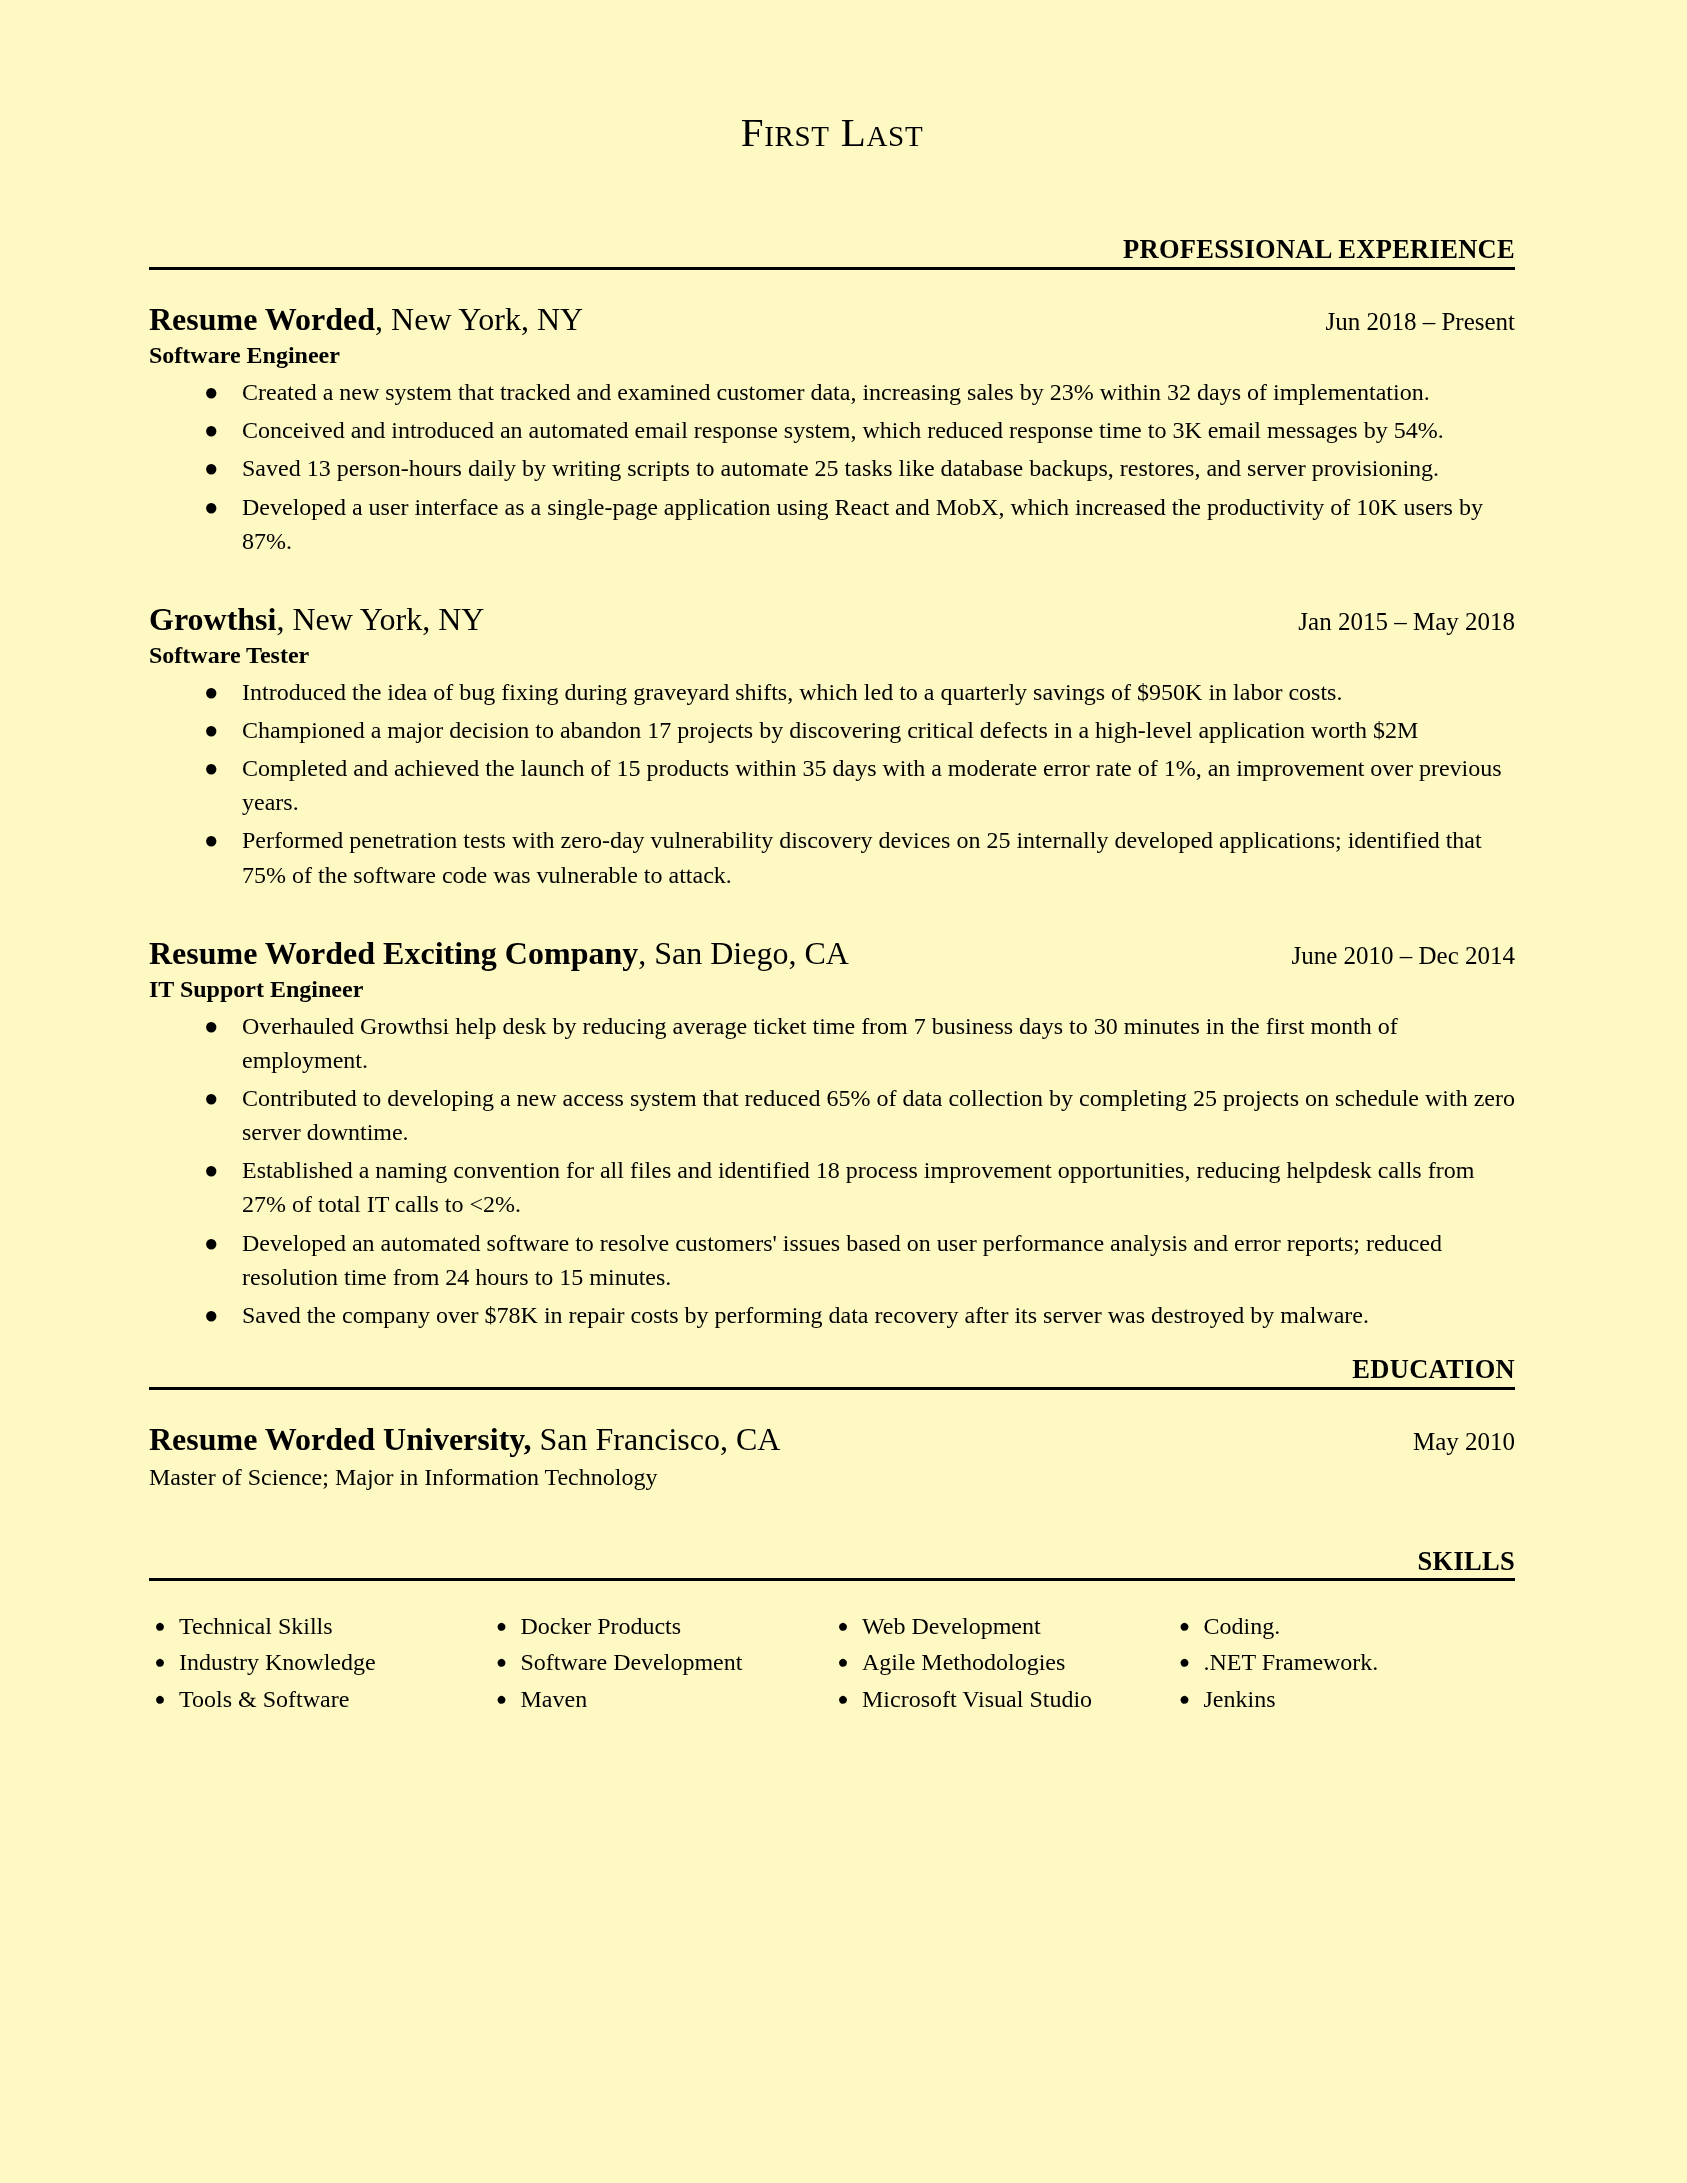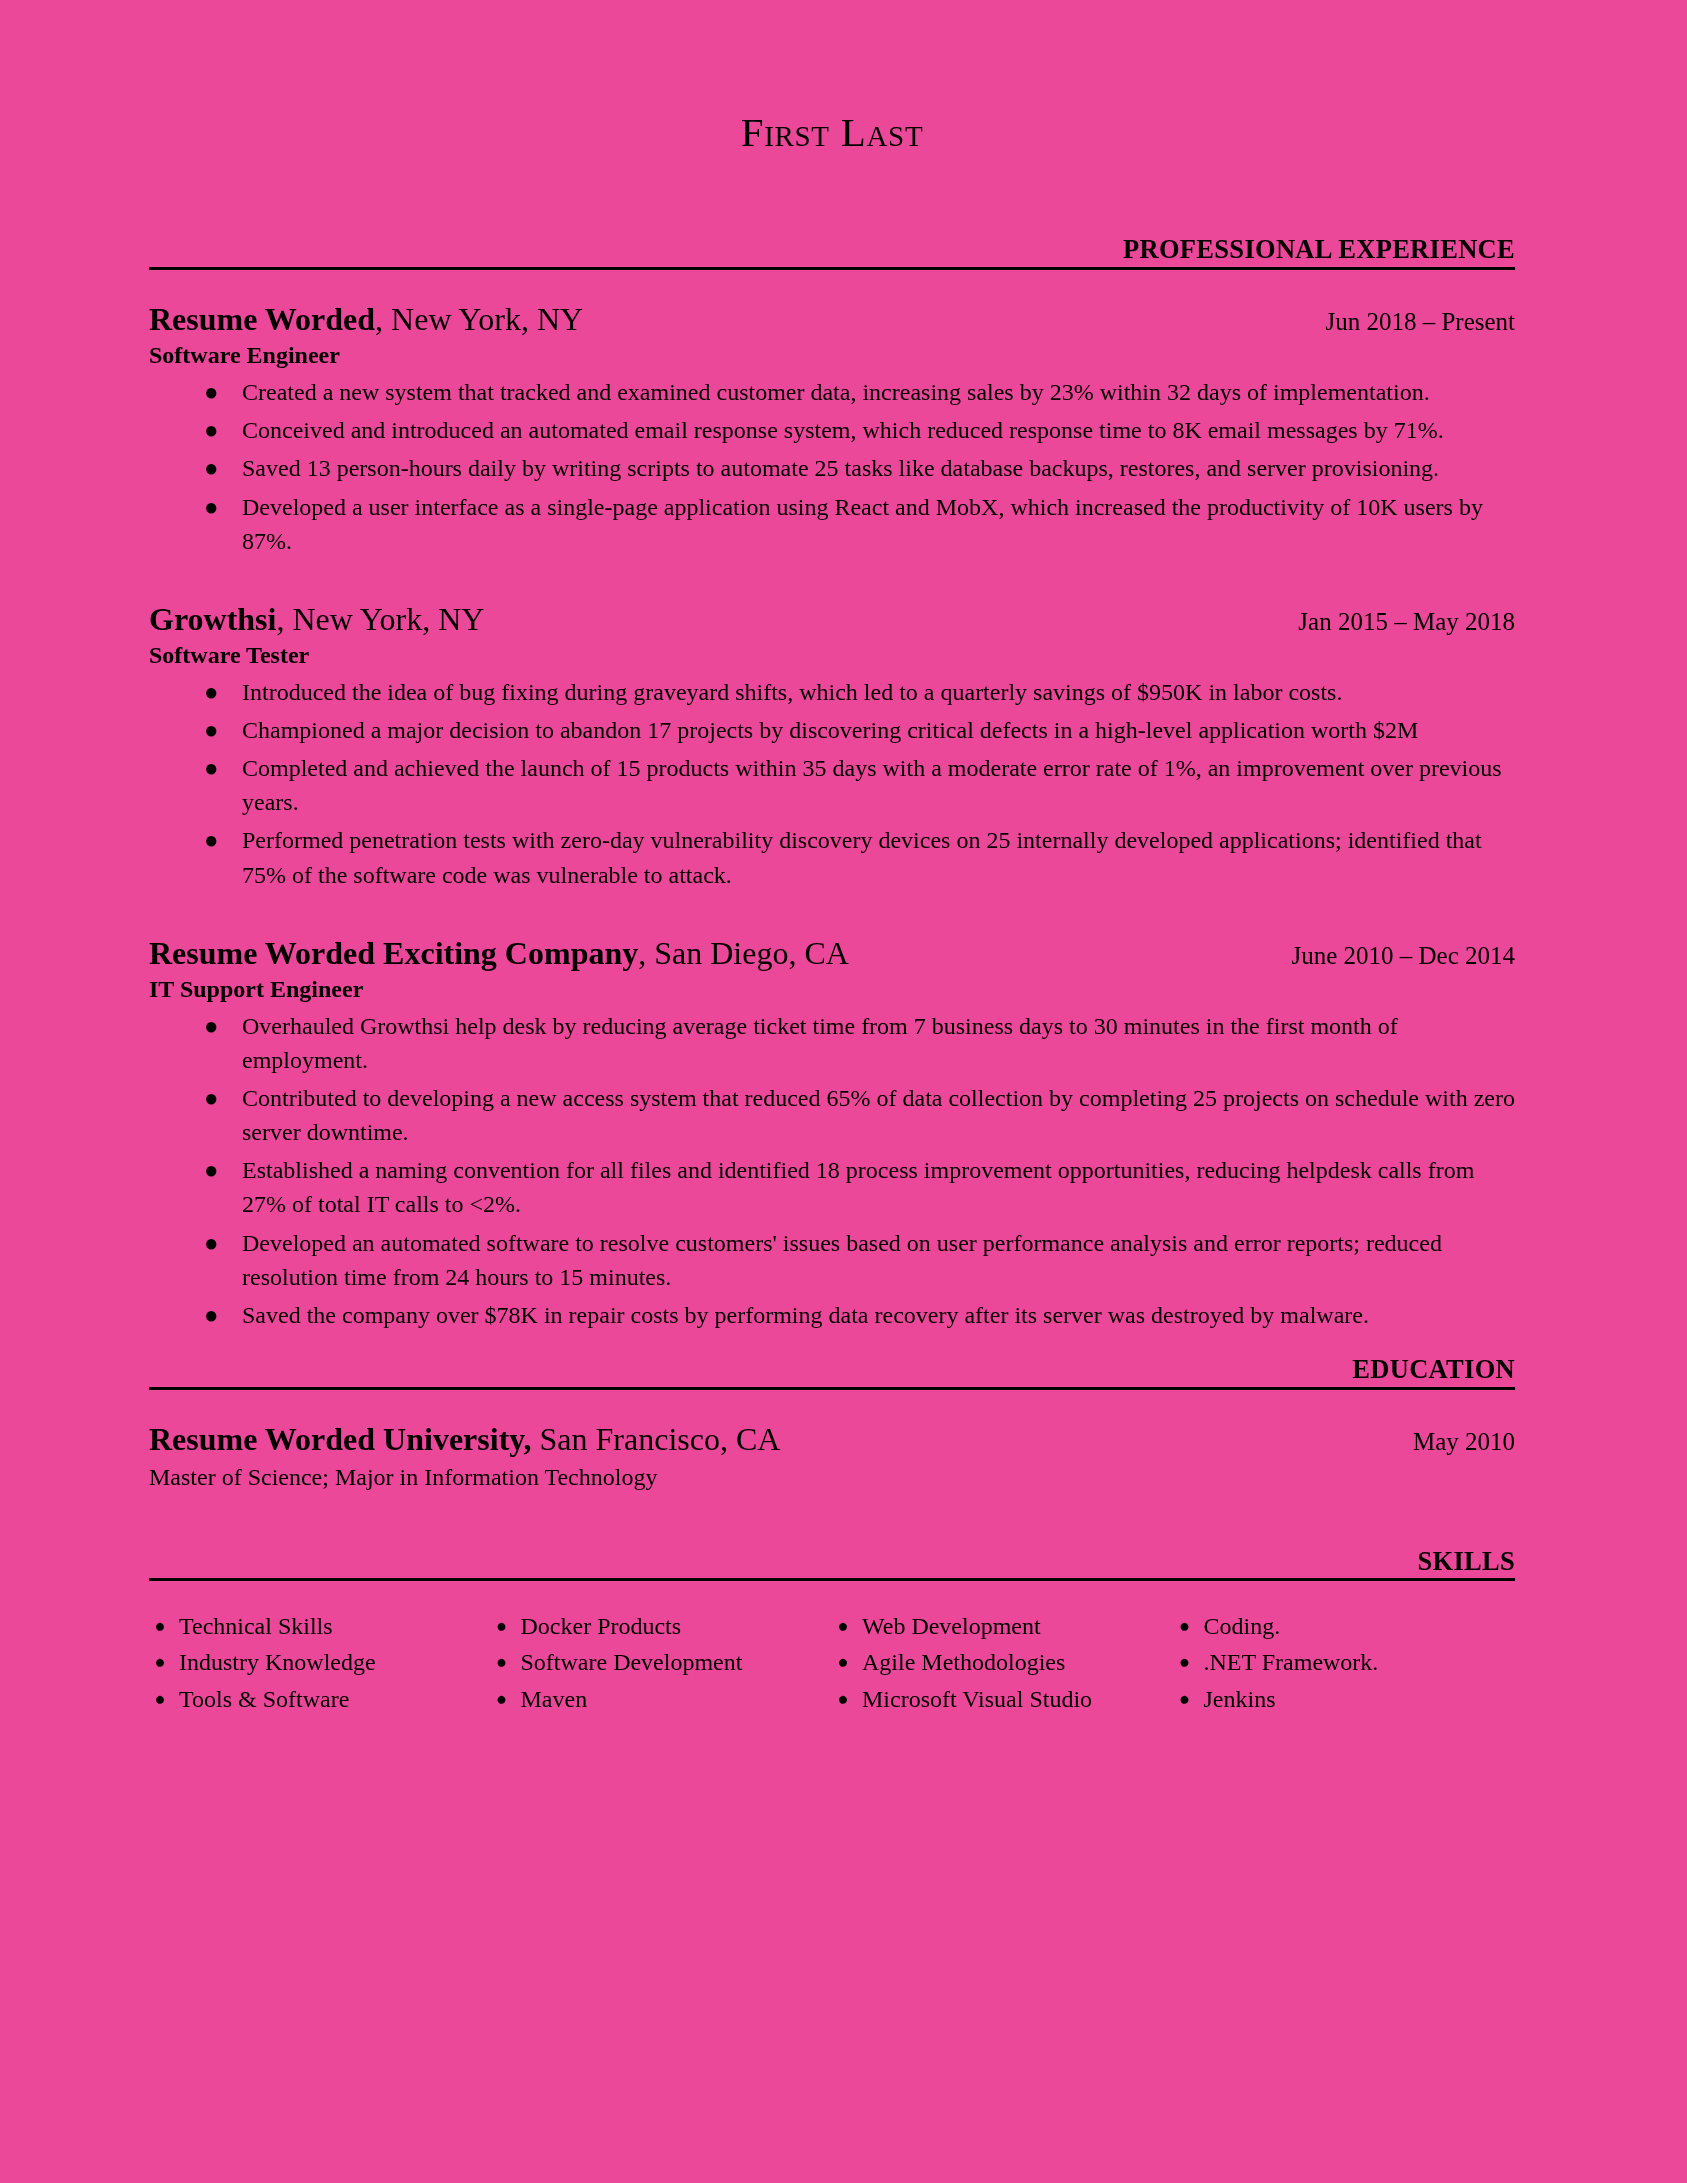--- a/index.html
+++ b/index.html
@@ -8,21 +8,21 @@
     padding: 0;
     background: #ffffff;
   }
   body {
     font-family: "Liberation Serif", "DejaVu Serif", serif;
     color: #000000;
   }
   .page {
     width: 1687px;
     height: 2183px;
-    background: #ec4899;
+    background: #fef9c3;
     position: relative;
     box-sizing: border-box;
     padding: 0;
     overflow: hidden;
   }
   .content {
     position: absolute;
     left: 149px;
     top: 0;
     width: 1366px;
@@ -170,21 +170,21 @@
       </div>
 
       <div class="entry">
         <div class="entry-top">
           <div class="entry-org"><span class="org-name">Resume Worded</span><span class="org-loc">, New York, NY</span></div>
           <div class="entry-date">Jun 2018 – Present</div>
         </div>
         <div class="entry-role">Software Engineer</div>
         <ul class="bullets">
           <li><span class="dot">●</span><span>Created a new system that tracked and examined customer data, increasing sales by 23% within 32 days of implementation.</span></li>
-          <li><span class="dot">●</span><span>Conceived and introduced an automated email response system, which reduced response time to 8K email messages by 71%.</span></li>
+          <li><span class="dot">●</span><span>Conceived and introduced an automated email response system, which reduced response time to 3K email messages by 54%.</span></li>
           <li><span class="dot">●</span><span>Saved 13 person-hours daily by writing scripts to automate 25 tasks like database backups, restores, and server provisioning.</span></li>
           <li><span class="dot">●</span><span>Developed a user interface as a single-page application using React and MobX, which increased the productivity of 10K users by 87%.</span></li>
         </ul>
       </div>
 
       <div class="entry">
         <div class="entry-top">
           <div class="entry-org"><span class="org-name">Growthsi</span><span class="org-loc">, New York, NY</span></div>
           <div class="entry-date">Jan 2015 – May 2018</div>
         </div>

